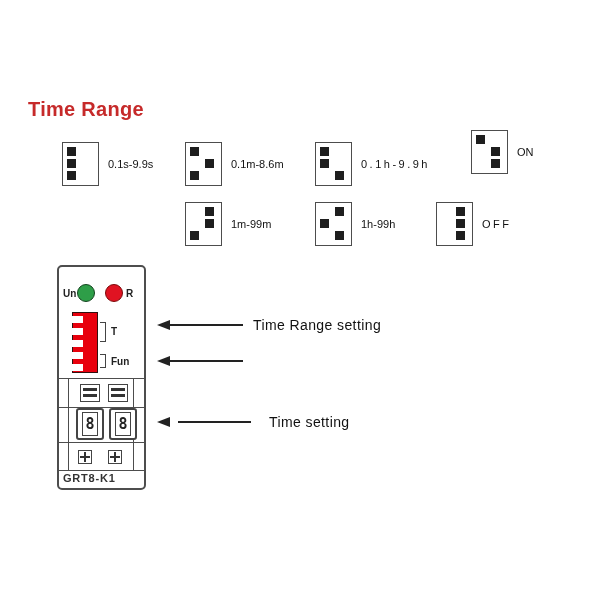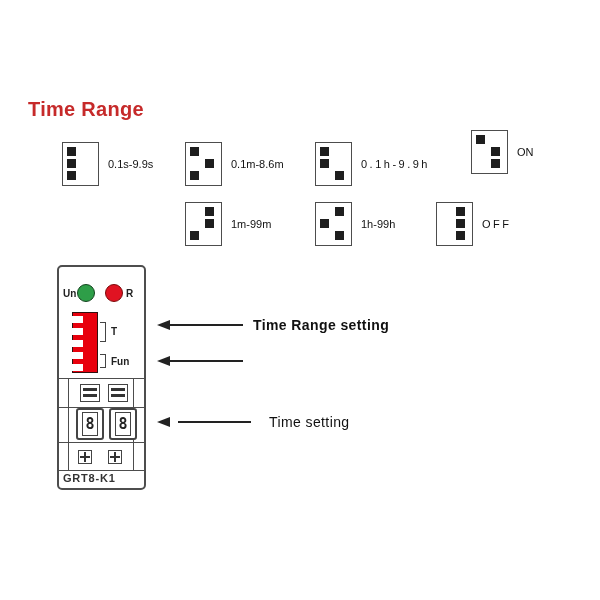--- a/index.html
+++ b/index.html
@@ -167,21 +167,21 @@
     <div class="rotary" style="left:50px;">
       <div class="rotary-inner">8</div>
     </div>
 
     <div class="cross-screw" style="left:19px;"></div>
     <div class="cross-screw" style="left:49px;"></div>
 
     <div class="model-label">GRT8-K1</div>
   </div>
 
-  <div class="note" style="left:157px;top:317px;font-weight:bold;">
+  <div class="note" style="left:157px;top:317px;">
     <div class="arrow-head"></div>
     <div class="arrow-line"></div>
     <span class="note-label">Time Range setting</span>
   </div>
   <div class="note" style="left:157px;top:353px;">
     <div class="arrow-head"></div>
     <div class="arrow-line"></div>
   </div>
   <div class="note" style="left:157px;top:414px;gap:8px;">
     <div class="arrow-head"></div>

